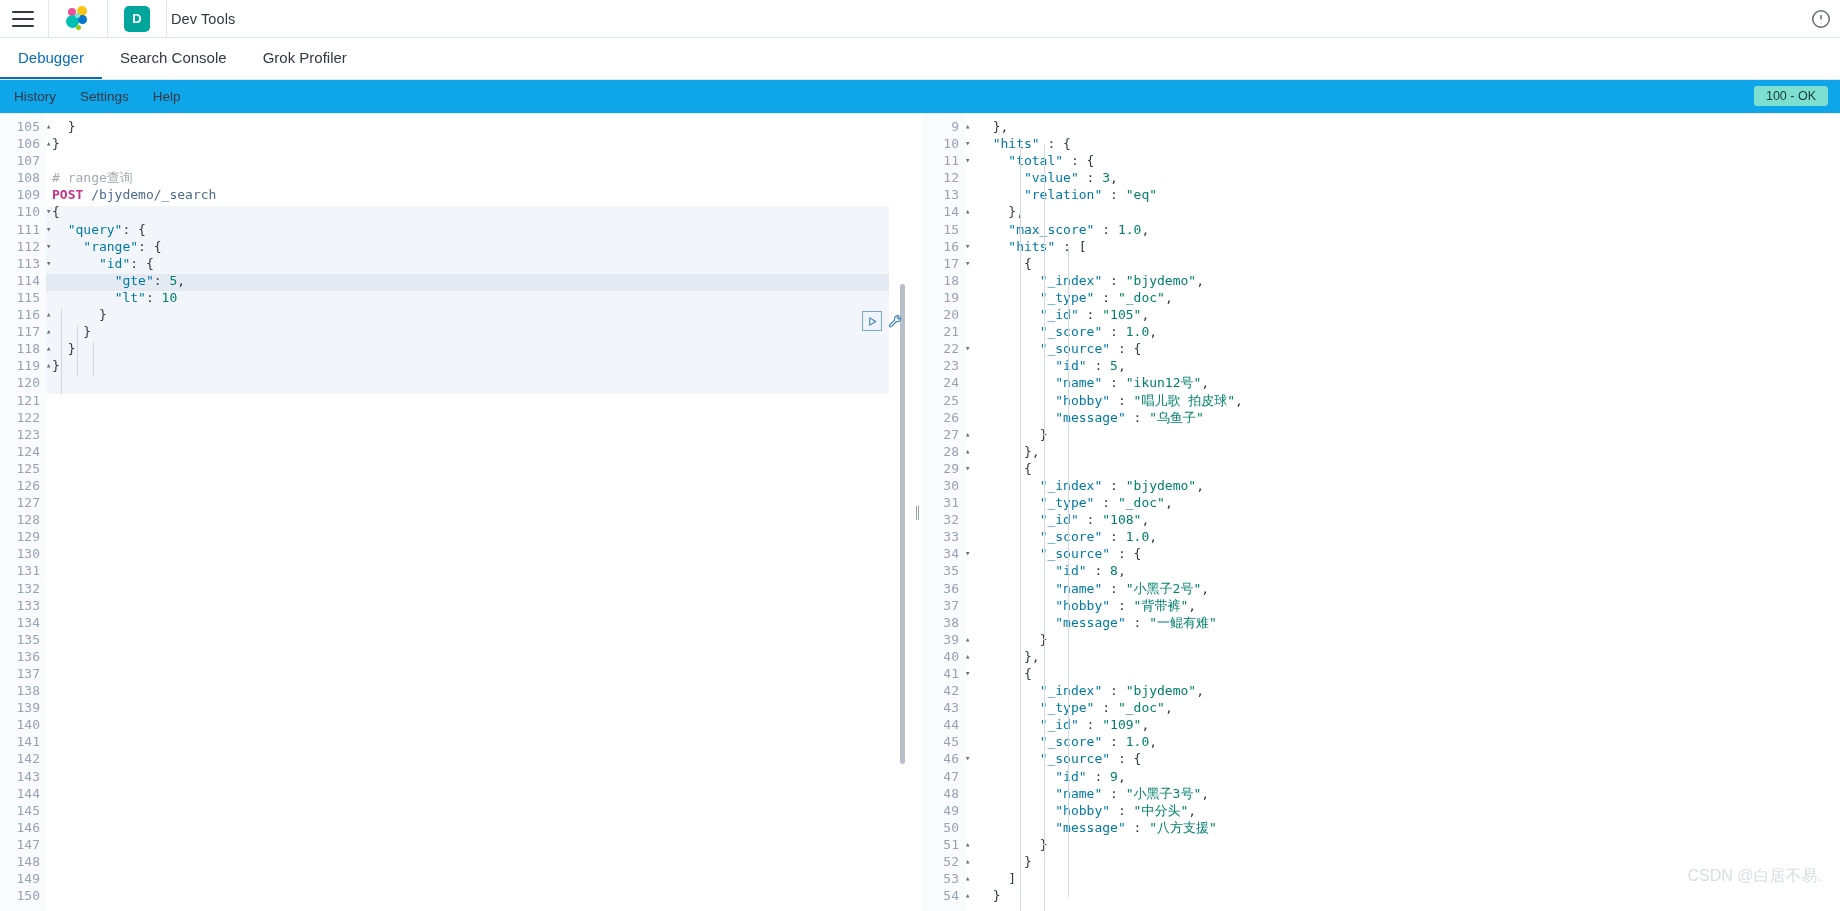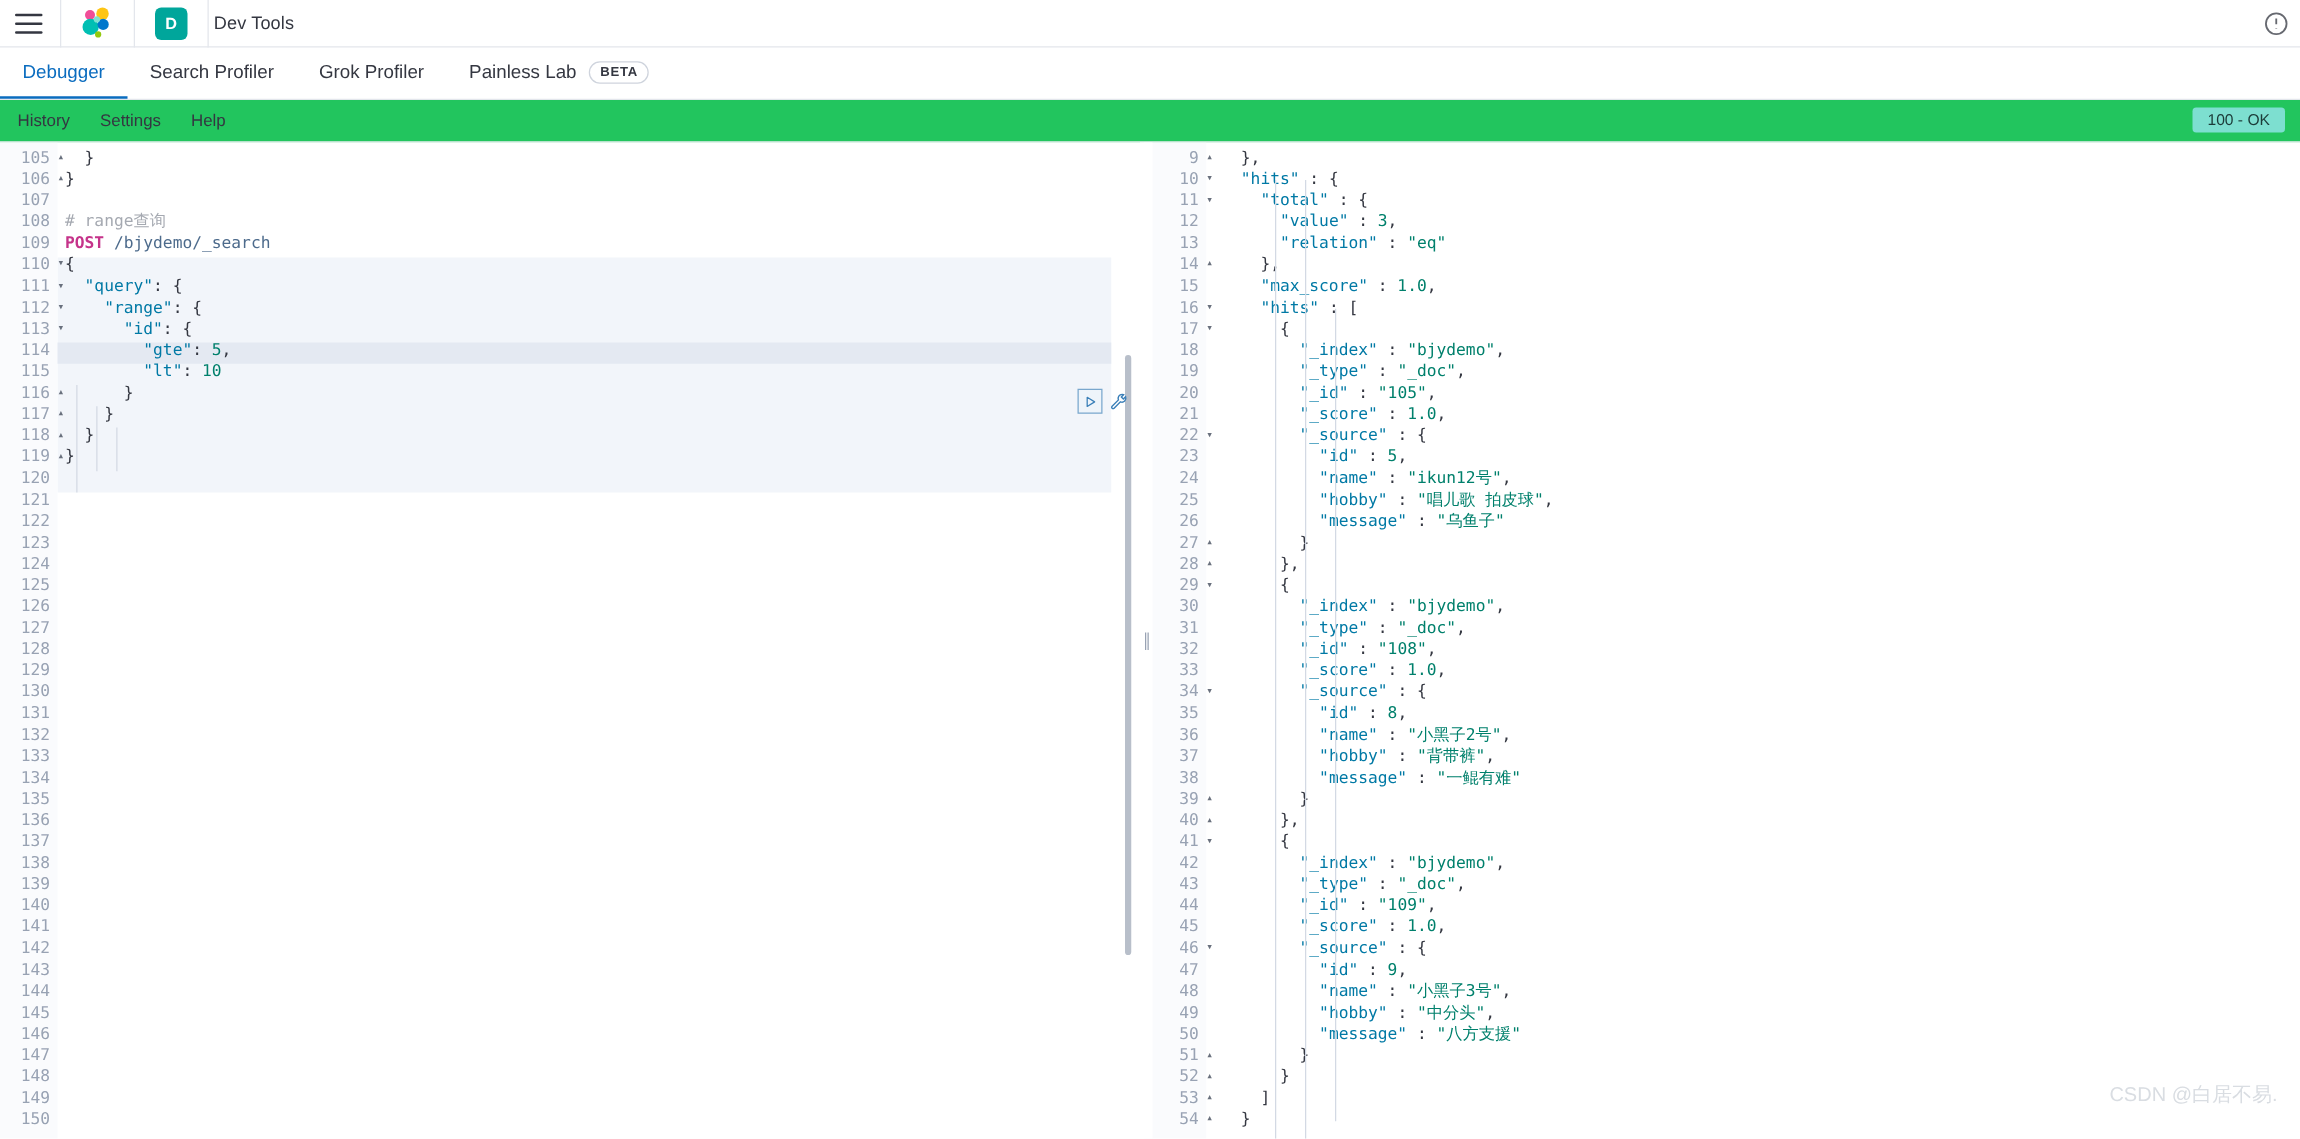--- a/index.html
+++ b/index.html
@@ -79,21 +79,21 @@
     color: #343741;
     background: #fff;
   }
 
   
   .menu-bar {
     height: 34px;
     display: flex; align-items: center;
     padding-left: 2px;
     border-bottom: 1px solid #e9ecf1;
-    background: #22c55e;
+    background: #0ea5e9;
     position: relative;
   }
   .menu-item {
     font-size: 13.5px; color: #343741;
     padding: 0 12px; cursor: pointer; line-height: 34px;
   }
   .status-badge {
     position: absolute; right: 12px; top: 6px;
     background: #7DDFD0; color: #1b3b38;
     font-size: 12.5px;
@@ -247,28 +247,24 @@
       <path d="M12 7.5v5M12 16.2v.3"></path>
     </svg>
   </div>
 </div>
 
 <div class="tabs-bar">
   <div class="tab active">
     <span>Debugger</span>
   </div>
   <div class="tab">
-    <span>Search Profiler</span>
+    <span>Search Console</span>
   </div>
   <div class="tab">
     <span>Grok Profiler</span>
-  </div>
-  <div class="tab">
-    <span>Painless Lab</span>
-    <span class="beta">BETA</span>
   </div>
 </div>
 
 <div class="menu-bar">
   <div class="menu-item">History</div>
   <div class="menu-item">Settings</div>
   <div class="menu-item">Help</div>
   <div class="status-badge">100 - OK</div>
 </div>
 

